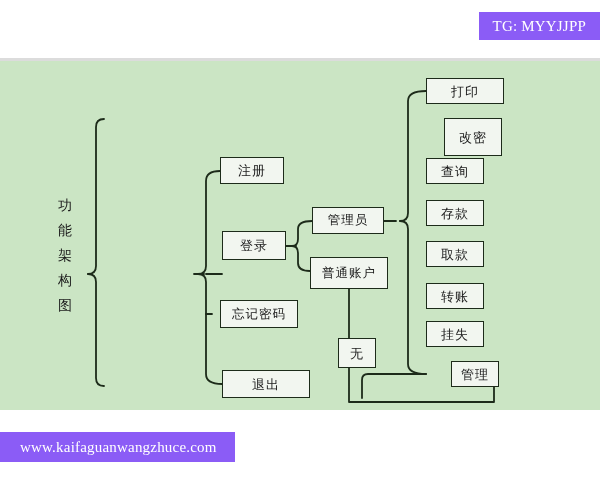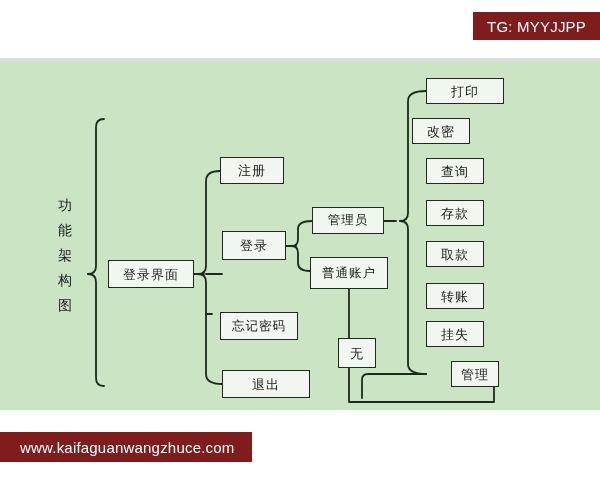--- a/index.html
+++ b/index.html
@@ -12,23 +12,23 @@
     width: 600px;
     height: 480px;
     position: relative;
     overflow: hidden;
     font-family: "DejaVu Sans", "Liberation Sans", sans-serif;
   }
 
   
   .wm {
     position: absolute;
-    background: #7f1d1d;
+    background: #8b5cf6;
     color: #ffffff;
-    font-family: Liberation Sans, sans-serif;
+    font-family: Liberation Serif, serif;
     display: flex;
     align-items: center;
     justify-content: center;
     letter-spacing: 0.2px;
     white-space: nowrap;
   }
   #wm-top {
     right: 0;
     top: 12px;
     height: 28px;
@@ -136,52 +136,49 @@
       <path d="M 426 30 Q 408 30 408 40 L 408 152 Q 408 160 400 160"></path>
       <path d="M 426 313 Q 408 313 408 303 L 408 168 Q 408 160 400 160"></path>
 
       <path d="M 349 223 L 349 277"></path>
       <path d="M 349 307 L 349 341 L 494 341 L 494 326"></path>
 
       <path d="M 426 313 L 368 313 Q 362 313 362 319 L 362 337"></path>
     </g>
   </svg>
 
-  <div class="node" style="left:108px; top:199px; width:86px; height:28px;">
-    <span>登录界面</span>
-  </div>
 
   <div class="node" style="left:220px; top:96px; width:64px; height:27px;">
     <span>注册</span>
   </div>
   <div class="node" style="left:222px; top:170px; width:64px; height:29px;">
     <span>登录</span>
   </div>
-  <div class="node small" style="left:220px; top:239px; width:78px; height:28px;margin-top:12px;">
+  <div class="node small" style="left:220px; top:239px; width:78px; height:28px;">
     <span>忘记密码</span>
   </div>
   <div class="node" style="left:222px; top:309px; width:88px; height:28px;">
     <span>退出</span>
   </div>
 
   <div class="node small" style="left:312px; top:146px; width:72px; height:27px;">
     <span>管理员</span>
   </div>
   <div class="node small" style="left:310px; top:196px; width:78px; height:32px;">
     <span>普通账户</span>
   </div>
 
   <div class="node" style="left:338px; top:277px; width:38px; height:30px;">
     <span>无</span>
   </div>
 
   <div class="node" style="left:426px; top:17px; width:78px; height:26px;">
     <span>打印</span>
   </div>
-  <div class="node" style="left:412px; top:57px; width:58px; height:26px;">
+  <div class="node" style="left:444px; top:57px; width:58px; height:38px;">
     <span>改密</span>
   </div>
   <div class="node" style="left:426px; top:139px; width:58px; height:26px;">
     <span>存款</span>
   </div>
   <div class="node" style="left:426px; top:97px; width:58px; height:26px;">
     <span>查询</span>
   </div>
   <div class="node" style="left:426px; top:180px; width:58px; height:26px;">
     <span>取款</span>

